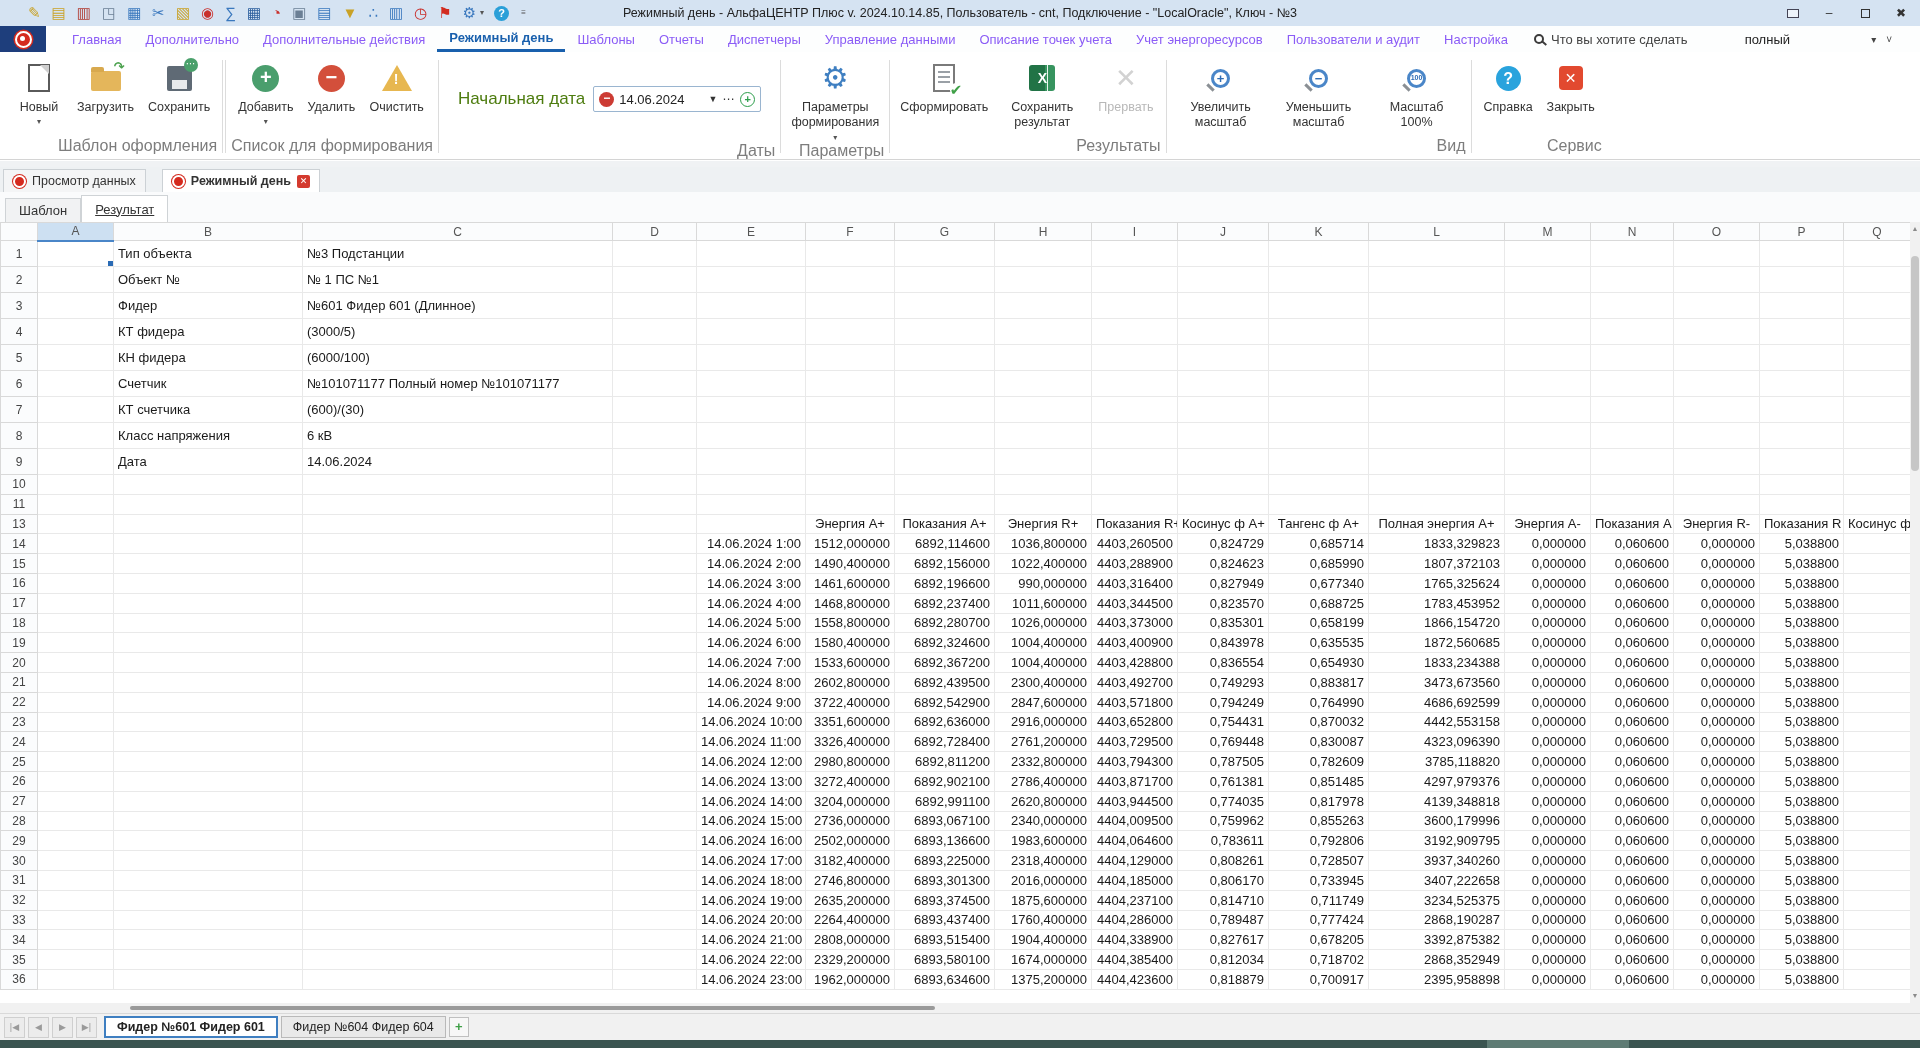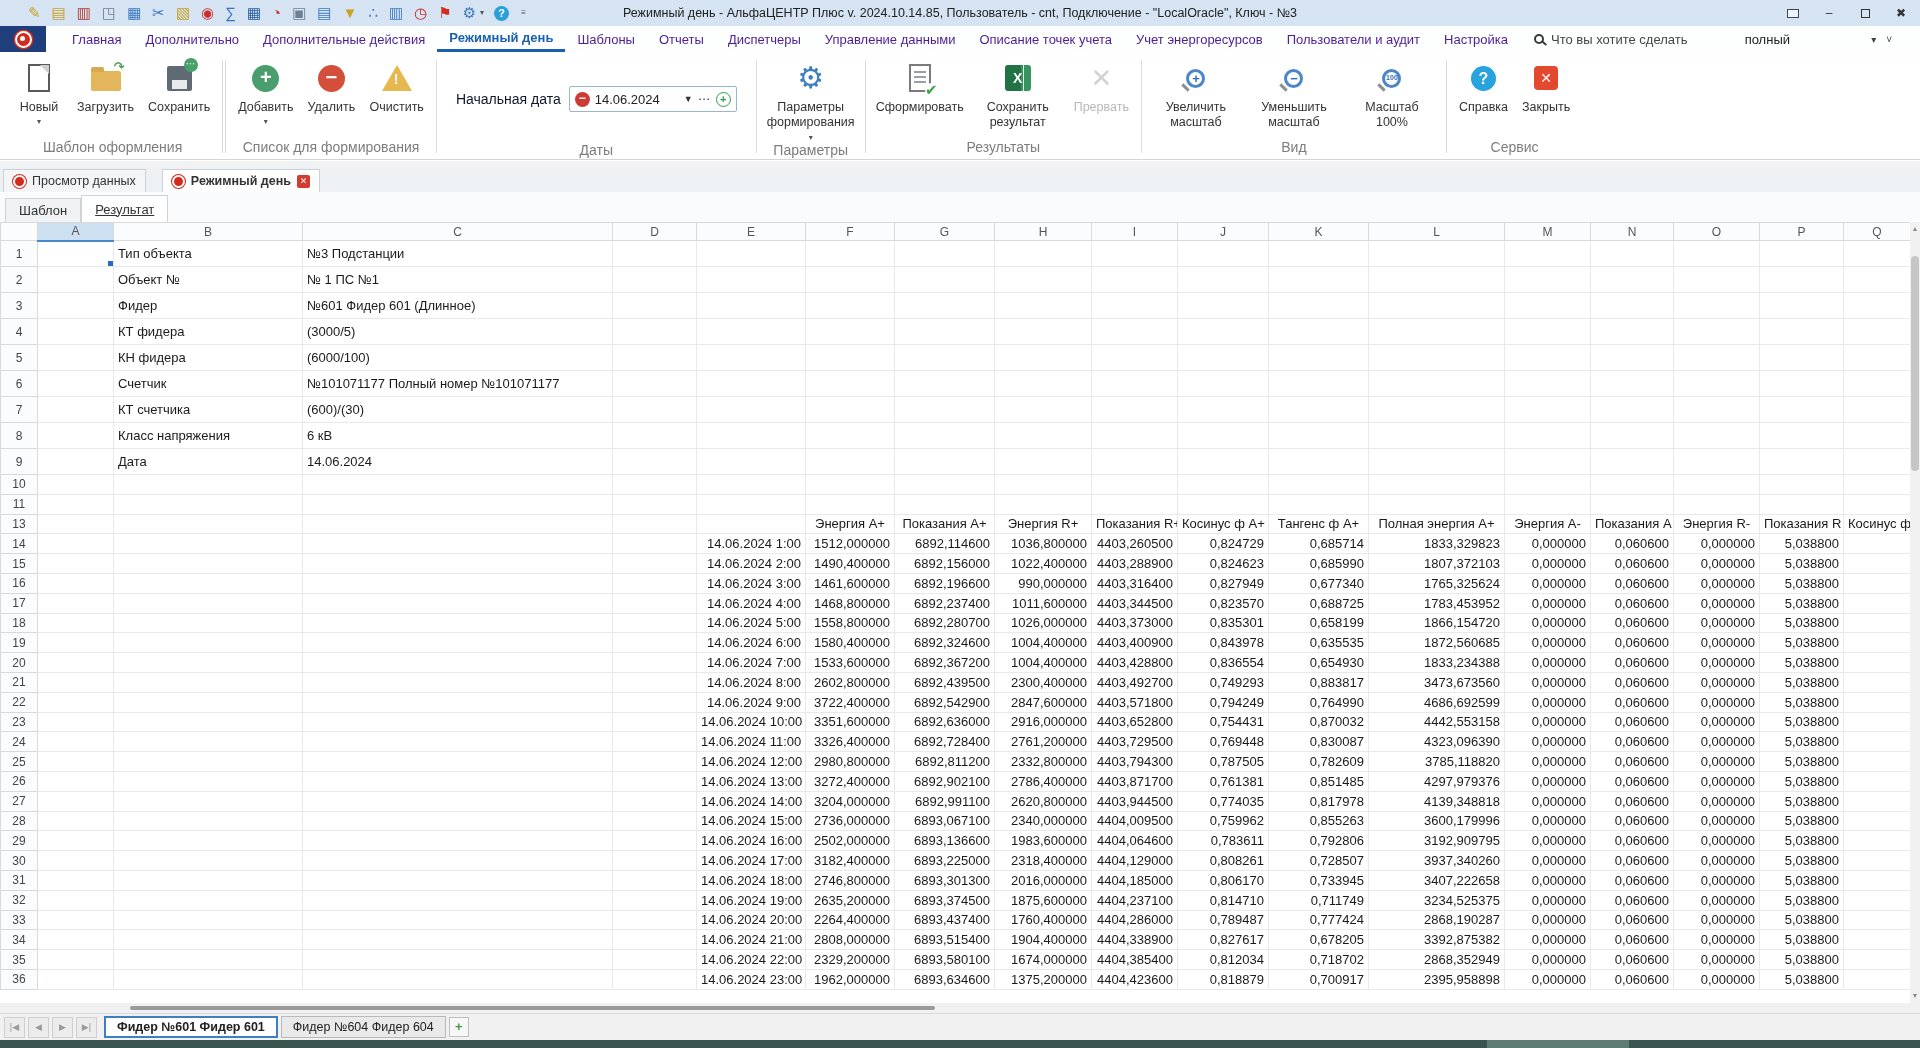--- a/index.html
+++ b/index.html
@@ -24,37 +24,37 @@
 
   
   .menubar { position:absolute; left:0; top:26px; width:1920px; height:26px; background:#fdfefe;
     display:flex; align-items:stretch; }
   .appbtn { width:46px; background:#1e3e7c; display:flex; align-items:center; justify-content:center; }
   .applogo { width:17px; height:17px; border-radius:50%; background:#d42a1e; border:2.5px solid #fff;
     box-shadow:0 0 0 1.5px #d42a1e; position:relative; }
   .applogo::after { content:""; position:absolute; left:3.5px; top:3.5px; width:5px; height:5px;
     border-radius:50%; background:#fff; }
   .menu-items { display:flex; align-items:stretch; margin-left:14px; }
-  .mitem { display:flex; align-items:center; padding:0 12px; font-size:13px; color:#4c1d95; }
+  .mitem { display:flex; align-items:center; padding:0 12px; font-size:13px; color:#8b5cf6; }
   .mitem.active { color:#1960ad; font-weight:bold; border-bottom:3px solid #1960ad; }
   .menu-search { display:flex; align-items:center; gap:7px; margin-left:14px; color:#444; font-size:13px; }
   .mag { width:10px; height:10px; border:2px solid #3b3b3b; border-radius:50%; position:relative; display:inline-block; }
   .mag::after { content:""; position:absolute; width:6px; height:2px; background:#3b3b3b;
     right:-5px; bottom:-2px; transform:rotate(40deg); }
   .profile { position:absolute; right:130px; top:26px; height:26px; display:flex; align-items:center;
     font-size:13px; color:#222; }
   .profile-dd { position:absolute; right:28px; top:26px; height:26px; display:flex; align-items:center;
     gap:10px; font-size:10px; color:#444; }
 
   
   .ribbon { position:absolute; left:0; top:52px; width:1920px; height:108px; background:#fff;
     border-bottom:1px solid #d4d4d4; display:flex; padding:2px 4px 0 4px; }
   .rgroup { display:flex; flex-direction:column; }
   .rgroup-content { display:flex; align-items:flex-start; flex:1; padding:2px 4px 0 4px; }
-  .rgroup-label { font-size:14px; color:#7d7d7d; text-align:center; padding:0 4px 4px 4px; white-space:nowrap; }
+  .rgroup-label { font-size:16px; color:#7d7d7d; text-align:right; padding:0 4px 4px 4px; white-space:nowrap; }
   .rsep { width:1px; background:#dcdcdc; margin:6px 1px; }
   .rbtn { display:flex; flex-direction:column; align-items:center; padding:5px 7px 0 7px;
     max-width:98px; min-width:62px; }
   .ricon { height:34px; display:flex; align-items:center; justify-content:center; margin-bottom:5px; }
   .rlabel { font-size:12.5px; color:#333; text-align:center; line-height:1.22; }
   .rdd { font-size:8px; color:#555; margin-top:2px; }
   .disabled .rlabel { color:#b8b8b8; }
 
   
   .ic-new { width:22px; height:28px; background:#fff; border:2px solid #5a5a5a; position:relative; }
@@ -92,21 +92,21 @@
     color:#2f6db5; font-weight:bold; font-size:13px; text-align:center; line-height:13px; }
   .ic-zoom::after { content:""; position:absolute; width:9px; height:3px; background:#8a8f94;
     left:-8px; bottom:-4px; transform:rotate(45deg); }
   .ic-zoom.z100 { font-size:7px; line-height:12px; }
   .ic-help { width:25px; height:25px; border-radius:50%; background:#29a3dd; color:#fff; font-weight:bold;
     font-size:16px; text-align:center; line-height:25px; }
   .ic-close { width:24px; height:24px; border-radius:4px; background:#e2492f; color:#fff; font-weight:bold;
     font-size:14px; text-align:center; line-height:24px; }
 
   .dategroup { display:flex; align-items:center; gap:8px; padding:0 14px; height:86px; }
-  .datelabel { font-size:14px; color:#0f172a; white-space:nowrap; }
+  .datelabel { font-size:17px; color:#4d7c0f; white-space:nowrap; }
   .datefield { width:168px; height:26px; border:1px solid #9ab5d0; border-radius:2px; background:#fff;
     display:flex; align-items:center; gap:5px; padding:0 5px; }
   .mini-minus { width:15px; height:15px; border-radius:50%; background:#cc3b33; color:#fff; font-size:12px;
     line-height:13px; text-align:center; font-weight:bold; }
   .mini-plus { width:15px; height:15px; border-radius:50%; border:1.5px solid #2c9e4b; color:#2c9e4b;
     font-size:11px; line-height:12px; text-align:center; font-weight:bold; }
   .dateval { flex:1; font-size:13px; color:#222; }
   .dfdd { font-size:9px; color:#333; } .dfell { font-size:12px; color:#333; letter-spacing:1px; }
 
   .progresswrap { display:flex; align-items:center; gap:10px; padding:0 10px; height:86px; }

